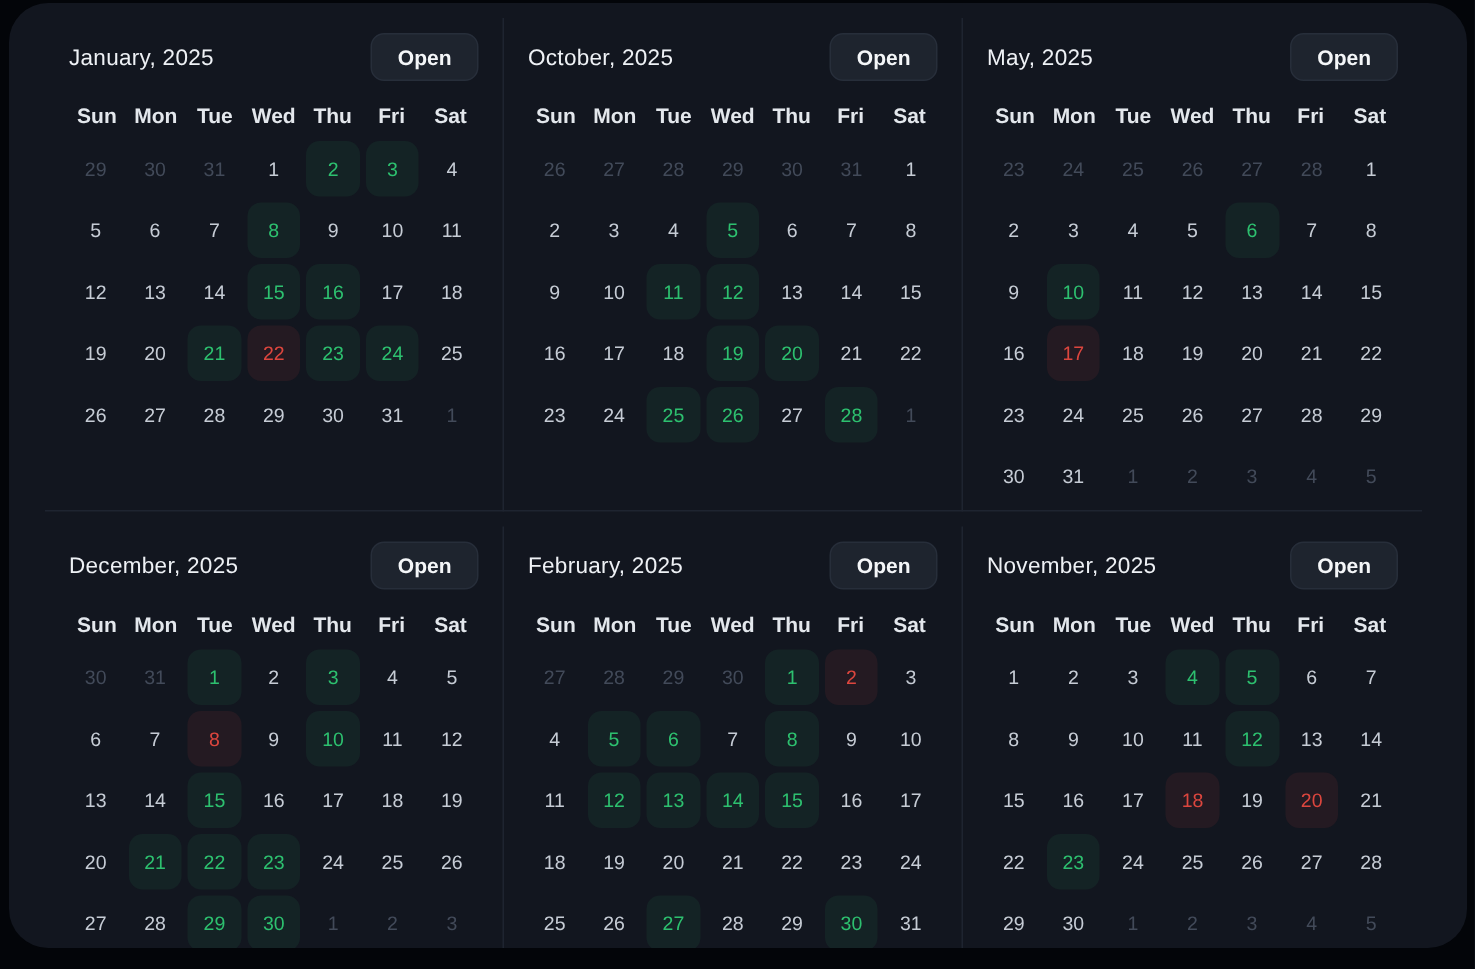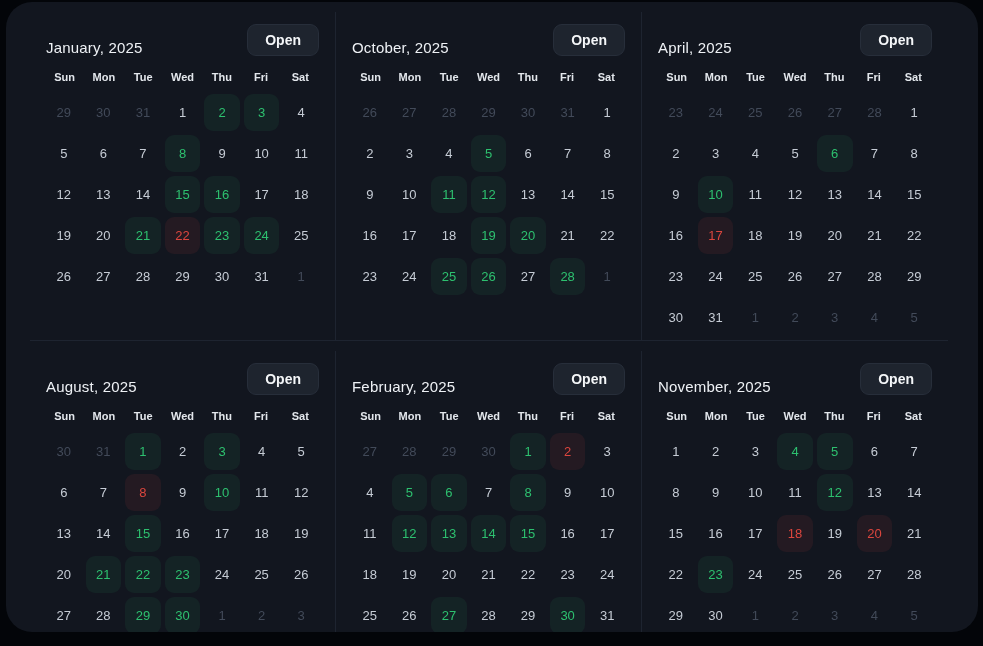--- a/index.html
+++ b/index.html
@@ -43,21 +43,21 @@
   }
   .month {
     margin-top: 10px;
     padding: 8px 16px 0 16px;
     align-content: start;
   }
   .v-divider { border-right: 1px solid var(--divider); }
   .h-divider { border-bottom: 1px solid var(--divider); }
   .month-header {
     display: flex;
-    align-items: flex-end;
+    align-items: center;
     justify-content: space-between;
     height: 36px;
   }
   .month-title {
     margin: 0;
     font-size: 15px;
     font-weight: 500;
     letter-spacing: 0.2px;
     color: var(--title-color);
   }
@@ -77,21 +77,21 @@
     display: grid;
     grid-template-columns: repeat(7, 1fr);
     gap: 2px;
     margin-top: 8px;
   }
   .weekday {
     height: 26px;
     display: flex;
     align-items: center;
     justify-content: center;
-    font-size: 11px;
+    font-size: 14px;
     font-weight: 700;
     color: var(--weekday-color);
   }
   .days {
     display: grid;
     grid-template-columns: repeat(7, 1fr);
     grid-auto-rows: 37px;
     gap: 4px;
     margin-top: 4px;
   }
@@ -215,21 +215,21 @@
           <div class="day green">25</div>
           <div class="day green">26</div>
           <div class="day">27</div>
           <div class="day green">28</div>
           <div class="day adj">1</div>
         </div>
   </section>
 
   <section class="month h-divider">
     <header class="month-header">
-      <h2 class="month-title">April, 2025</h2>
+      <h2 class="month-title">May, 2025</h2>
       <button class="open-btn">Open</button>
     </header>
     <div class="weekdays">
           <span class="weekday">Sun</span>
           <span class="weekday">Mon</span>
           <span class="weekday">Tue</span>
           <span class="weekday">Wed</span>
           <span class="weekday">Thu</span>
           <span class="weekday">Fri</span>
           <span class="weekday">Sat</span>
@@ -275,21 +275,21 @@
           <div class="day adj">1</div>
           <div class="day adj">2</div>
           <div class="day adj">3</div>
           <div class="day adj">4</div>
           <div class="day adj">5</div>
         </div>
   </section>
 
   <section class="month v-divider">
     <header class="month-header">
-      <h2 class="month-title">August, 2025</h2>
+      <h2 class="month-title">December, 2025</h2>
       <button class="open-btn">Open</button>
     </header>
     <div class="weekdays">
           <span class="weekday">Sun</span>
           <span class="weekday">Mon</span>
           <span class="weekday">Tue</span>
           <span class="weekday">Wed</span>
           <span class="weekday">Thu</span>
           <span class="weekday">Fri</span>
           <span class="weekday">Sat</span>

